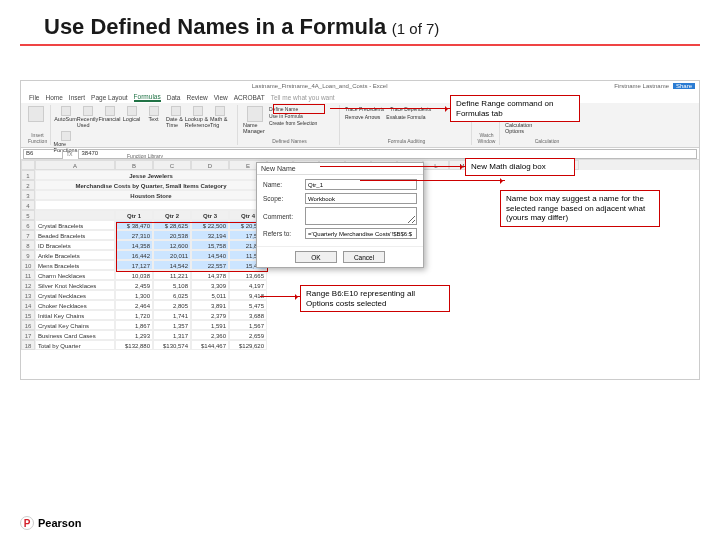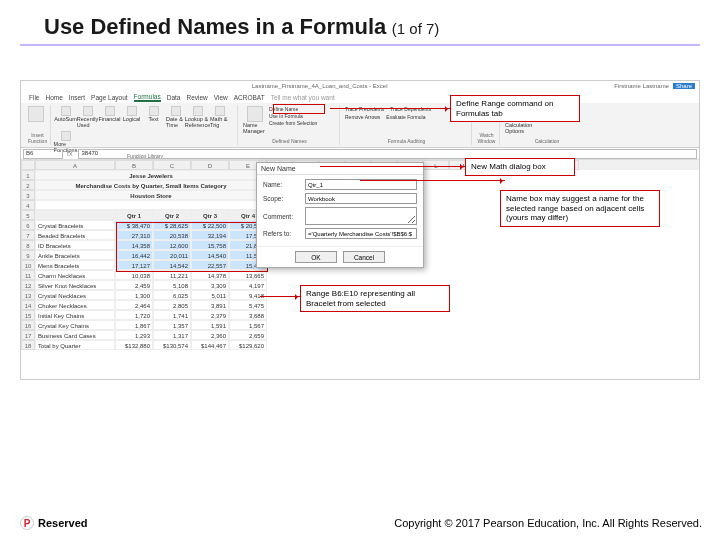--- a/index.html
+++ b/index.html
@@ -1,17 +1,17 @@
 <!DOCTYPE html>
 <html><head>
 <meta charset="utf-8">
 <style>
 *{box-sizing:border-box;margin:0;padding:0;font-family:Arial,Helvetica,sans-serif}
 body{width:720px;height:540px;background:#fff;position:relative;overflow:hidden}
-.title{font:bold 22px/1.2 "Times New Roman",serif;color:#1a1a1a;padding:14px 24px 4px;border-bottom:2px solid #c4b5fd;margin:0 20px}
+.title{font:bold 22px/1.2 "Times New Roman",serif;color:#1a1a1a;padding:14px 24px 4px;border-bottom:2px solid #ef4444;margin:0 20px}
 .title .sub{font-size:15px;font-weight:normal}
 .shot{position:absolute;left:20px;right:20px;top:80px;height:300px;border:1px solid #ccc;font-size:7px;color:#333}
 .excel-header{height:10px;background:#fff;display:flex;align-items:center;padding:0 4px;font-size:6px;color:#666}
 .tabs{display:flex;gap:6px;height:12px;align-items:center;padding:0 8px;font-size:6.5px;color:#444}
 .tabs span{cursor:default}
 .ribbon{height:45px;background:#f3f3f3;border-bottom:1px solid #d0d0d0;display:flex;align-items:stretch;padding:2px 4px;gap:2px}
 .rgroup{border-right:1px solid #ddd;padding:1px 3px;display:flex;flex-direction:column;justify-content:space-between;font-size:5.5px}
 .rgroup .icons{display:flex;gap:3px;flex-wrap:wrap}
 .ic{width:10px;height:10px;background:#e8e8e8;border:1px solid #ccc}
 .ic-big{width:16px;height:16px}
@@ -360,25 +360,24 @@
     </div>
   </div>
 </div>
 
 <div class="callout" style="left:450px;top:95px;width:130px">Define Range command on Formulas tab</div>
 <div class="arrow" style="left:330px;top:108px;width:120px"></div>
 
 <div class="callout" style="left:465px;top:158px;width:110px">New Math dialog box</div>
 <div class="arrow" style="left:320px;top:166px;width:145px"></div>
 
-<div class="callout" style="left:500px;top:190px;width:160px">Name box may suggest a name for the selected range based on adjacent cells (yours may differ)</div>
+<div class="callout" style="left:500px;top:190px;width:160px">Name box may suggest a name for the selected range based on adjacent what (yours may differ)</div>
 <div class="arrow" style="left:360px;top:180px;width:145px"></div>
 
-<div class="callout" style="left:300px;top:285px;width:150px">Range B6:E10 representing all Bracelet from selected</div>
+<div class="callout" style="left:300px;top:285px;width:150px">Range B6:E10 representing all Options costs selected</div>
 <div class="arrow" style="left:260px;top:296px;width:40px"></div>
 
 <div class="footer">
   <div class="pearson">
     <div class="pearson-ic">P</div>
-    <span>Reserved</span>
-  </div>
-  <span>Copyright © 2017 Pearson Education, Inc. All Rights Reserved.</span>
+    <span>Pearson</span>
+  </div>
 </div>
 
 </body></html>

